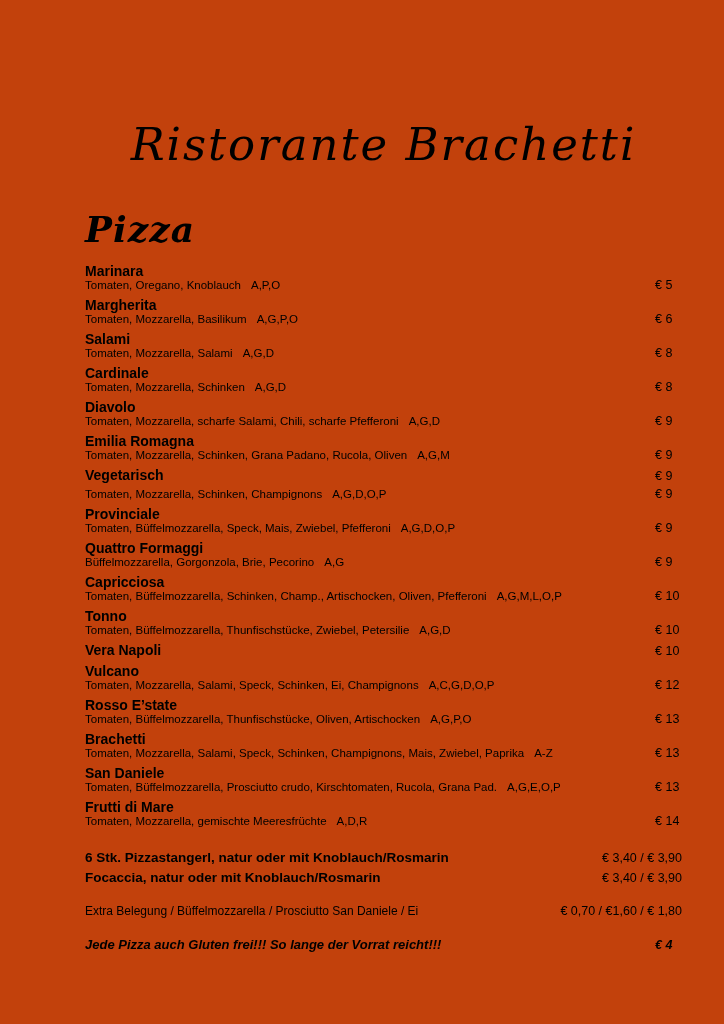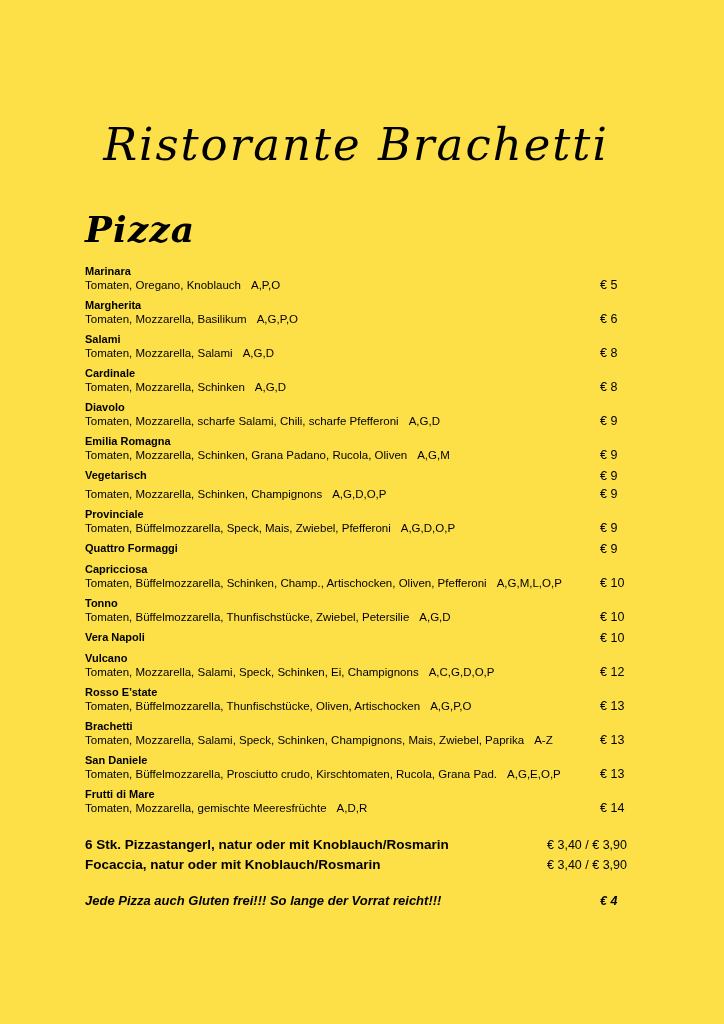--- a/index.html
+++ b/index.html
@@ -1,24 +1,24 @@
 <!DOCTYPE html>
 <html><head>
 <meta charset="utf-8">
 <style>
   * { box-sizing: border-box; margin: 0; padding: 0; }
   html, body { background: #ffffff; }
   body { width: 724px; }
   .page {
     width: 724px;
     height: 1024px;
-    background: #fde047;
+    background: #c2410c;
     color: #000000;
     font-family: "Liberation Sans", sans-serif;
-    padding: 122px 97px 20px 85px;
+    padding: 122px 42px 20px 85px;
     overflow: hidden;
   }
   .title {
     font-family: "DejaVu Serif", serif;
     font-style: italic;
     font-weight: normal;
     font-size: 45px;
     line-height: 1;
     text-align: center;
     letter-spacing: 2px;
@@ -35,21 +35,21 @@
   }
   .items { }
   .item {
     display: flex;
     align-items: flex-end;
     margin-bottom: 5px;
   }
   .item-main { flex: 1 1 auto; min-width: 0; overflow: hidden; margin-right: 6px; }
   .item-name {
     font-weight: bold;
-    font-size: 11px;
+    font-size: 14px;
     line-height: 16px;
   }
   .item-desc {
     font-size: 11.5px;
     line-height: 13px;
     white-space: nowrap;
   }
   .allergens { margin-left: 10px; }
   .price {
     flex: 0 0 auto;
@@ -152,20 +152,21 @@
       <div class="item">
         <div class="item-main">
           <div class="item-name">Provinciale</div>
           <div class="item-desc"><span>Tomaten, Büffelmozzarella, Speck, Mais, Zwiebel, Pfefferoni</span><span class="allergens">A,G,D,O,P</span></div>
         </div>
         <div class="price">€ 9</div>
       </div>
       <div class="item">
         <div class="item-main">
           <div class="item-name">Quattro Formaggi</div>
+          <div class="item-desc"><span>Büffelmozzarella, Gorgonzola, Brie, Pecorino</span><span class="allergens">A,G</span></div>
         </div>
         <div class="price">€ 9</div>
       </div>
       <div class="item">
         <div class="item-main">
           <div class="item-name">Capricciosa</div>
           <div class="item-desc"><span>Tomaten, Büffelmozzarella, Schinken, Champ., Artischocken, Oliven, Pfefferoni</span><span class="allergens">A,G,M,L,O,P</span></div>
         </div>
         <div class="price">€ 10</div>
       </div>
@@ -223,18 +224,22 @@
       <div class="extras-item">
         <span class="extras-name">6 Stk. Pizzastangerl, natur oder mit Knoblauch/Rosmarin</span>
         <span class="price">€ 3,40 / € 3,90</span>
       </div>
       <div class="extras-item">
         <span class="extras-name">Focaccia, natur oder mit Knoblauch/Rosmarin</span>
         <span class="price">€ 3,40 / € 3,90</span>
       </div>
     </div>
 
+  <div class="surcharge-row">
+    <span>Extra Belegung / Büffelmozzarella / Prosciutto San Daniele / Ei</span>
+    <span class="price">€ 0,70 / €1,60 / € 1,80</span>
+  </div>
 
   <div class="note-row">
     <span>Jede Pizza auch Gluten frei!!! So lange der Vorrat reicht!!!</span>
     <span class="price">€ 4</span>
   </div>
 </div>
 
 </body></html>

